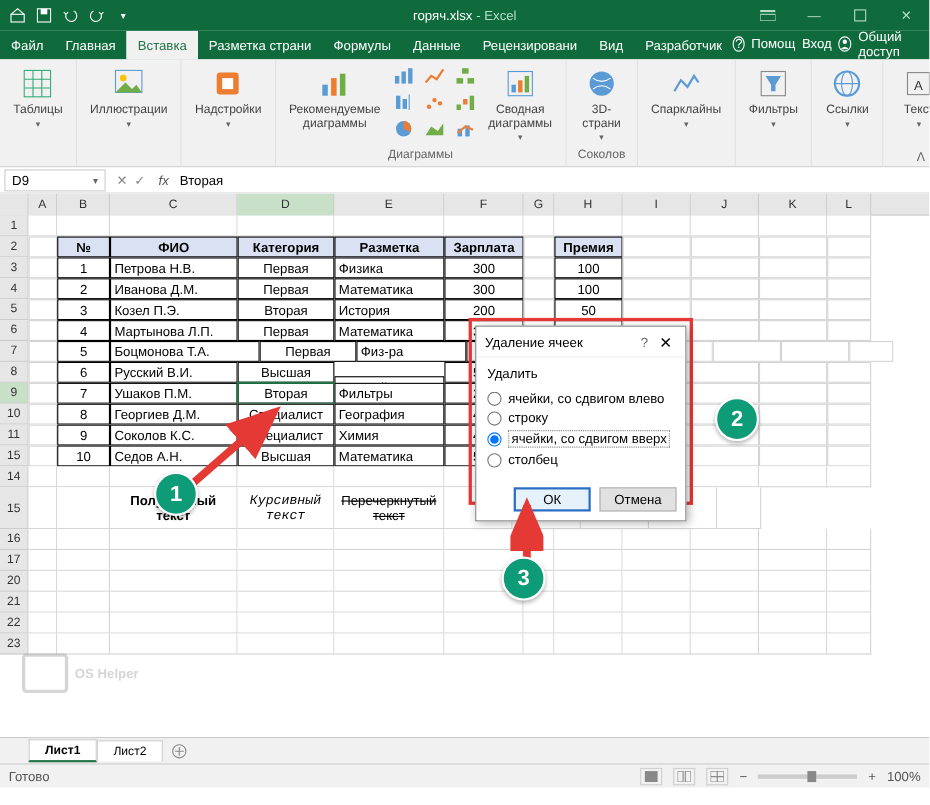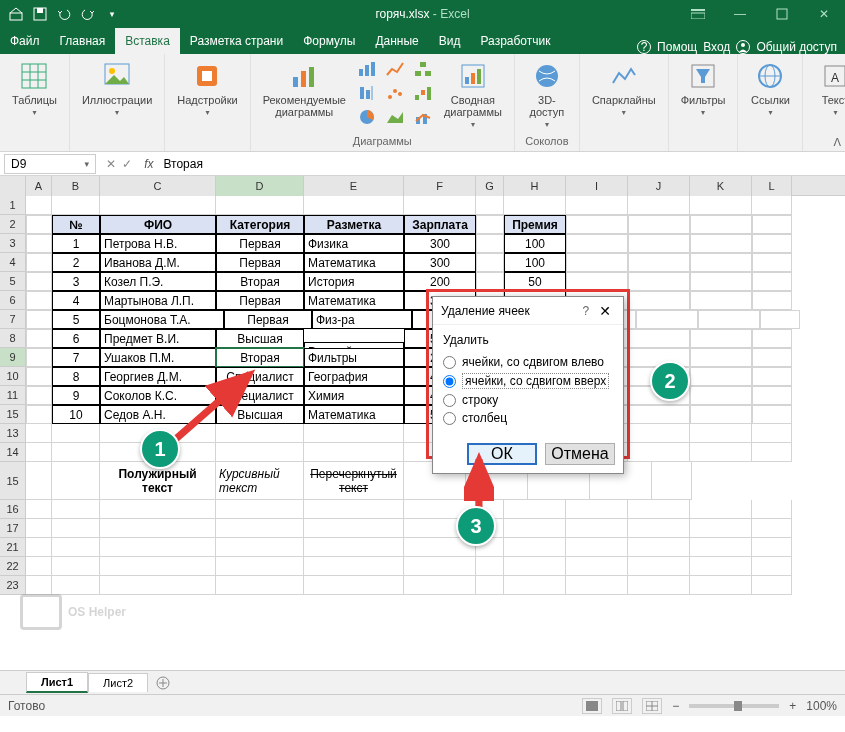--- a/index.html
+++ b/index.html
@@ -55,21 +55,21 @@
 .dialog{position:absolute;left:432px;top:120px;width:192px;background:#fff;border:1px solid #888;box-shadow:2px 2px 8px rgba(0,0,0,.3);z-index:5;}
 .dlg-title{height:28px;display:flex;align-items:center;padding:0 8px;font-size:12px;border-bottom:1px solid #eee;}
 .dlg-title .q{margin-left:auto;color:#666;padding:0 6px;}
 .dlg-title .x{padding:0 4px;font-size:14px;}
 .dlg-body{padding:8px 10px;}
 .dlg-body .grp{font-size:12px;margin-bottom:6px;}
 .radio{display:flex;align-items:center;gap:6px;padding:2px 0;font-size:12px;}
 .radio input{margin:0;}
 .radio.selected label{border:1px dotted #888;padding:0 2px;}
 .dlg-btns{display:flex;justify-content:flex-end;gap:8px;padding:8px;}
-.dlg-btns button{width:70px;height:22px;border:1px solid #adadad;background:#e1e1e1;font-size:16px;}
+.dlg-btns button{width:70px;height:22px;border:1px solid #adadad;background:#e1e1e1;font-size:12px;}
 .dlg-btns button.primary{border:2px solid #2a6ec4;background:#e5f1fb;}
 .redbox{position:absolute;left:426px;top:113px;width:204px;height:170px;border:3px solid #e53935;z-index:4;pointer-events:none;}
 .callout{position:absolute;width:40px;height:40px;border-radius:50%;background:#0e9b78;color:#fff;display:flex;align-items:center;justify-content:center;font-size:20px;font-weight:bold;z-index:10;border:2px solid #fff;box-shadow:0 2px 4px rgba(0,0,0,.3);}
 .arrow{position:absolute;z-index:9;}
 .sheettabs{height:24px;background:#f1f1f1;border-top:1px solid #ccc;display:flex;align-items:center;padding-left:26px;gap:0;}
 .stab{padding:3px 14px;font-size:11px;background:#fff;border:1px solid #ccc;border-bottom:none;}
 .stab.active{font-weight:bold;border-bottom:2px solid #217346;}
 .stab-add{padding:3px 8px;color:#666;}
 .statusbar{height:22px;background:#f1f1f1;border-top:1px solid #ccc;display:flex;align-items:center;padding:0 8px;font-size:11px;color:#555;}
 .statusbar .right{margin-left:auto;display:flex;align-items:center;gap:10px;}
@@ -129,20 +129,21 @@
   </div>
 </div>
 
 <div class="tabs">
   <div class="tab">Файл</div>
   <div class="tab">Главная</div>
   <div class="tab active">Вставка</div>
   <div class="tab">Разметка страни</div>
   <div class="tab">Формулы</div>
   <div class="tab">Данные</div>
+  <div class="tab">Рецензировани</div>
   <div class="tab">Вид</div>
   <div class="tab">Разработчик</div>
   <div class="tabs-right">
     <span class="help-icon">?</span>
     <span>Помощ</span>
     <span>Вход</span>
     <span class="user-icon">
         <svg width="10" height="10">
           <circle cx="5" cy="3" r="2" fill="#fff"></circle>
           <path d="M1 10 Q5 5 9 10" fill="#fff"></path>
@@ -291,21 +292,21 @@
   <div class="rgroup">
     <div class="gtop">
         <div class="bigbtn">
           <div class="bicon">
             <svg width="26" height="26">
               <circle cx="13" cy="13" r="11" fill="#5b9bd5"></circle>
               <path d="M5 8 Q13 14 21 8 M5 18 Q13 12 21 18" fill="none" stroke="#fff"></path>
             </svg>
           </div>
           <div class="blabel" style="white-space:pre-line">3D-
-доступ</div>
+страни</div>
           <div class="arrow-d">▾</div>
         </div>
       </div>
     <div class="glabel">Соколов</div>
   </div>
   <div class="rgroup">
     <div class="gtop">
         <div class="bigbtn">
           <div class="bicon">
             <svg width="26" height="26">
@@ -481,36 +482,36 @@
         <div class="cell center" style="width: 62px;">100</div>
         <div class="cell" style="width: 62px; border: 1px solid rgb(212, 212, 212);"></div>
         <div class="cell" style="width: 62px; border: 1px solid rgb(212, 212, 212);"></div>
         <div class="cell" style="width: 62px; border: 1px solid rgb(212, 212, 212);"></div>
         <div class="cell" style="width: 40px; border: 1px solid rgb(212, 212, 212);"></div>
       </div>
       <div class="row bordered">
         <div class="rh">7</div>
         <div class="cell" style="width: 26px; border: 1px solid rgb(212, 212, 212);"></div>
         <div class="cell center" style="width: 48px;">5</div>
-        <div class="cell " style="width: 124px;">Боцмонова Т.А.</div>
+        <div class="cell " style="width: 136px;">Боцмонова Т.А.</div>
         <div class="cell center" style="width: 88px;">Первая</div>
         <div class="cell " style="width: 100px;">Физ-ра</div>
         <div class="cell center" style="width: 72px;">300</div>
         <div class="cell" style="width: 28px; border: 1px solid rgb(212, 212, 212);"></div>
         <div class="cell center" style="width: 62px;">100</div>
         <div class="cell" style="width: 62px; border: 1px solid rgb(212, 212, 212);"></div>
         <div class="cell" style="width: 62px; border: 1px solid rgb(212, 212, 212);"></div>
         <div class="cell" style="width: 62px; border: 1px solid rgb(212, 212, 212);"></div>
         <div class="cell" style="width: 40px; border: 1px solid rgb(212, 212, 212);"></div>
       </div>
       <div class="row bordered">
         <div class="rh">8</div>
         <div class="cell" style="width: 26px; border: 1px solid rgb(212, 212, 212);"></div>
         <div class="cell center" style="width: 48px;">6</div>
-        <div class="cell " style="width: 116px;">Предмет В.И.</div>
+        <div class="cell " style="width: 116px;">Русский В.И.</div>
         <div class="cell center" style="width: 88px;">Высшая</div>
         <div class="cell " style="width: 100px; margin-top: 13px;">Русский язык</div>
         <div class="cell center" style="width: 72px;">500</div>
         <div class="cell" style="width: 28px; border: 1px solid rgb(212, 212, 212);"></div>
         <div class="cell center" style="width: 62px;">200</div>
         <div class="cell" style="width: 62px; border: 1px solid rgb(212, 212, 212);"></div>
         <div class="cell" style="width: 62px; border: 1px solid rgb(212, 212, 212);"></div>
         <div class="cell" style="width: 62px; border: 1px solid rgb(212, 212, 212);"></div>
         <div class="cell" style="width: 40px; border: 1px solid rgb(212, 212, 212);"></div>
       </div>
@@ -566,35 +567,20 @@
         <div class="cell " style="width: 116px;">Седов А.Н.</div>
         <div class="cell center" style="width: 88px;">Высшая</div>
         <div class="cell " style="width: 100px;">Математика</div>
         <div class="cell center" style="width: 72px;">500</div>
         <div class="cell" style="width: 28px; border: 1px solid rgb(212, 212, 212);"></div>
         <div class="cell center" style="width: 62px;">200</div>
         <div class="cell" style="width: 62px; border: 1px solid rgb(212, 212, 212);"></div>
         <div class="cell" style="width: 62px; border: 1px solid rgb(212, 212, 212);"></div>
         <div class="cell" style="width: 62px; border: 1px solid rgb(212, 212, 212);"></div>
         <div class="cell" style="width: 40px; border: 1px solid rgb(212, 212, 212);"></div>
-      </div>
-      <div class="row">
-        <div class="rh">13</div>
-        <div class="cell" style="width: 26px;"></div>
-        <div class="cell" style="width: 48px;"></div>
-        <div class="cell" style="width: 116px;"></div>
-        <div class="cell" style="width: 88px;"></div>
-        <div class="cell" style="width: 100px;"></div>
-        <div class="cell" style="width: 72px;"></div>
-        <div class="cell" style="width: 28px;"></div>
-        <div class="cell" style="width: 62px;"></div>
-        <div class="cell" style="width: 62px;"></div>
-        <div class="cell" style="width: 62px;"></div>
-        <div class="cell" style="width: 62px;"></div>
-        <div class="cell" style="width: 40px;"></div>
       </div>
       <div class="row">
         <div class="rh">14</div>
         <div class="cell" style="width: 26px;"></div>
         <div class="cell" style="width: 48px;"></div>
         <div class="cell" style="width: 116px;"></div>
         <div class="cell" style="width: 88px;"></div>
         <div class="cell" style="width: 100px;"></div>
         <div class="cell" style="width: 72px;"></div>
         <div class="cell" style="width: 28px;"></div>
@@ -602,21 +588,21 @@
         <div class="cell" style="width: 62px;"></div>
         <div class="cell" style="width: 62px;"></div>
         <div class="cell" style="width: 62px;"></div>
         <div class="cell" style="width: 40px;"></div>
       </div>
       <div class="row" style="height: 38px;">
         <div class="rh" style="height: 38px;">15</div>
         <div class="cell " style="width: 26px; height: 38px; justify-content: center; white-space: normal; text-align: center;"></div>
         <div class="cell " style="width: 48px; height: 38px; justify-content: center; white-space: normal; text-align: center;"></div>
         <div class="cell bold" style="width: 116px; height: 38px; justify-content: center; white-space: normal; text-align: center;">Полужирный текст</div>
-        <div class="cell italic" style="width: 88px; height: 38px; justify-content: center; white-space: normal; ">Курсивный текст</div>
+        <div class="cell italic" style="width: 88px; height: 38px; justify-content: center; white-space: normal; text-align: center; font-family: Liberation Mono, monospace;">Курсивный текст</div>
         <div class="cell strike" style="width: 100px; height: 38px; justify-content: center; white-space: normal; text-align: center;">Перечеркнутый текст</div>
         <div class="cell " style="width: 62px; height: 38px; justify-content: center; white-space: normal; text-align: center;"></div>
         <div class="cell " style="width: 62px; height: 38px; justify-content: center; white-space: normal; text-align: center;"></div>
         <div class="cell " style="width: 62px; height: 38px; justify-content: center; white-space: normal; text-align: center;"></div>
         <div class="cell " style="width: 62px; height: 38px; justify-content: center; white-space: normal; text-align: center;"></div>
         <div class="cell " style="width: 40px; height: 38px; justify-content: center; white-space: normal; text-align: center;"></div>
       </div>
       <div class="row">
         <div class="rh">16</div>
         <div class="cell" style="width: 26px;"></div>
@@ -627,20 +613,35 @@
         <div class="cell" style="width: 72px;"></div>
         <div class="cell" style="width: 28px;"></div>
         <div class="cell" style="width: 62px;"></div>
         <div class="cell" style="width: 62px;"></div>
         <div class="cell" style="width: 62px;"></div>
         <div class="cell" style="width: 62px;"></div>
         <div class="cell" style="width: 40px;"></div>
       </div>
       <div class="row">
         <div class="rh">17</div>
+        <div class="cell" style="width: 26px;"></div>
+        <div class="cell" style="width: 48px;"></div>
+        <div class="cell" style="width: 116px;"></div>
+        <div class="cell" style="width: 88px;"></div>
+        <div class="cell" style="width: 100px;"></div>
+        <div class="cell" style="width: 72px;"></div>
+        <div class="cell" style="width: 28px;"></div>
+        <div class="cell" style="width: 62px;"></div>
+        <div class="cell" style="width: 62px;"></div>
+        <div class="cell" style="width: 62px;"></div>
+        <div class="cell" style="width: 62px;"></div>
+        <div class="cell" style="width: 40px;"></div>
+      </div>
+      <div class="row">
+        <div class="rh">20</div>
         <div class="cell" style="width: 26px;"></div>
         <div class="cell" style="width: 48px;"></div>
         <div class="cell" style="width: 116px;"></div>
         <div class="cell" style="width: 88px;"></div>
         <div class="cell" style="width: 100px;"></div>
         <div class="cell" style="width: 72px;"></div>
         <div class="cell" style="width: 28px;"></div>
         <div class="cell" style="width: 62px;"></div>
         <div class="cell" style="width: 62px;"></div>
         <div class="cell" style="width: 62px;"></div>
@@ -702,27 +703,27 @@
       <span class="q">?</span>
       <span class="x">✕</span>
     </div>
     <div class="dlg-body">
       <div class="grp">Удалить</div>
       <div id="radios">
           <div class="radio">
             <input type="radio" name="del" style="">
             <label>ячейки, со сдвигом влево</label>
           </div>
+          <div class="radio">
+            <input type="radio" name="del" style="">
+            <label>строку</label>
+          </div>
           <div class="radio selected">
             <input type="radio" name="del" checked="" style="">
             <label>ячейки, со сдвигом вверх</label>
-          </div>
-          <div class="radio">
-            <input type="radio" name="del" style="">
-            <label>строку</label>
           </div>
           <div class="radio">
             <input type="radio" name="del" style="">
             <label>столбец</label>
           </div>
         </div>
     </div>
     <div class="dlg-btns">
       <button class="primary">ОК</button>
       <button>Отмена</button>

